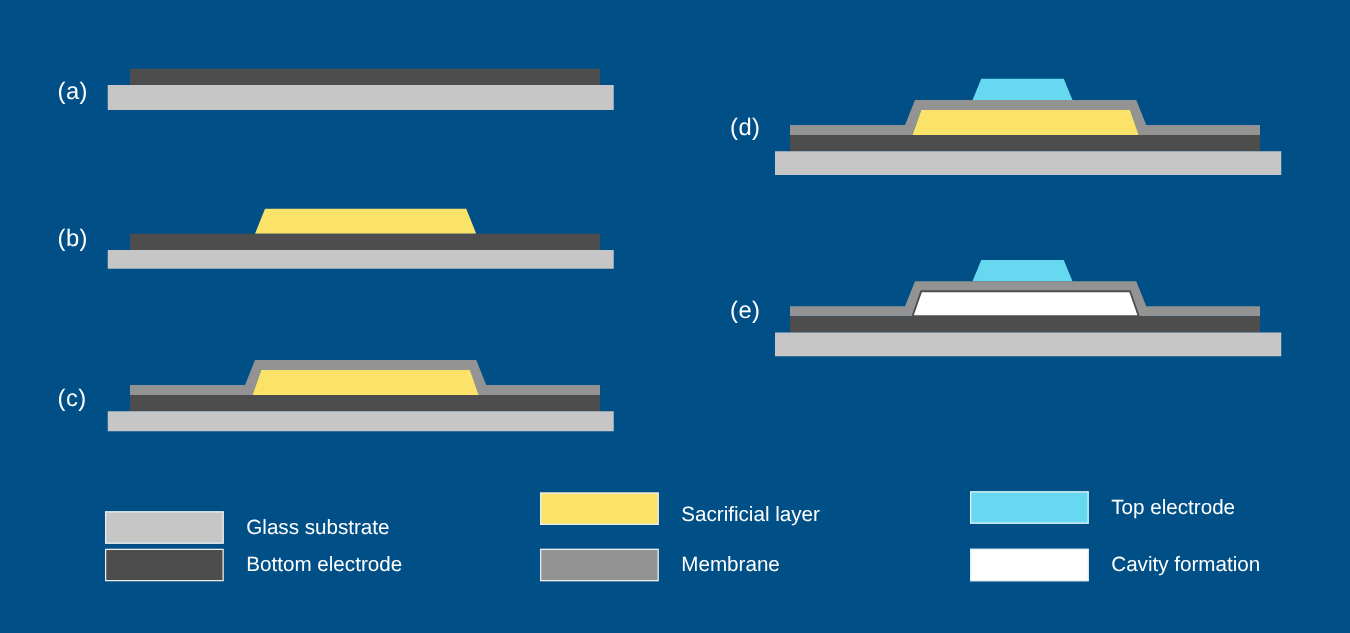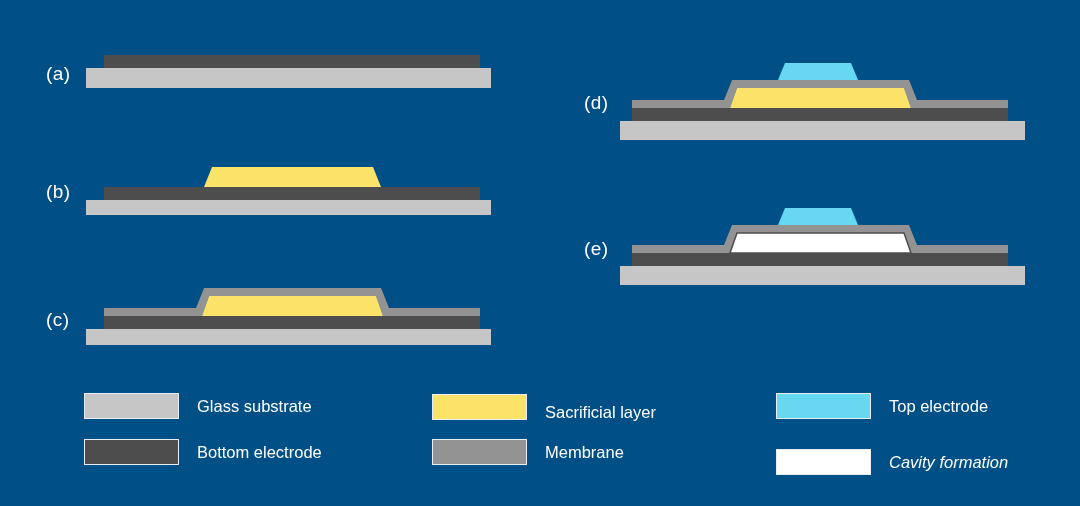--- a/index.html
+++ b/index.html
@@ -117,21 +117,21 @@
       <polygon points="165,23 231,23 238,40 158,40" fill="#66d8ef"></polygon>
       <path d="M12,60 L104,60 L112,40 L289,40 L297,60 L388,60 L388,68 L291,68 L284,48 L117,48 L110,68 L12,68 Z" fill="#939393"></path>
       <polygon points="117,48 284,48 291,68 110,68" fill="#ffffff" stroke="#4d4d4d" stroke-width="1.5"></polygon>
       <rect x="12" y="68" width="376" height="13" fill="#4d4d4d"></rect>
       <rect x="0" y="81" width="405" height="20" fill="#c6c6c6"></rect>
     </svg>
   </div>
 
   <div id="legend">
 
-    <div class="legend-item" style="left:0;top:0;align-items:center;">
+    <div class="legend-item" style="left:0;top:16px;align-items:center;">
       <span class="legend-swatch" style="background:#c6c6c6;"></span>
       <span class="legend-label">Glass substrate</span>
     </div>
 
     <div class="legend-item" style="left:0;top:46px;">
       <span class="legend-swatch" style="background:#4d4d4d;"></span>
       <span class="legend-label">Bottom electrode</span>
     </div>
 
     <div class="legend-item" style="left:348px;top:0;align-items:flex-end;">
@@ -142,20 +142,20 @@
     <div class="legend-item" style="left:348px;top:46px;">
       <span class="legend-swatch" style="background:#939393;"></span>
       <span class="legend-label">Membrane</span>
     </div>
 
     <div class="legend-item" style="left:692px;top:0;">
       <span class="legend-swatch" style="background:#66d8ef;"></span>
       <span class="legend-label">Top electrode</span>
     </div>
 
-    <div class="legend-item" style="left:692px;top:56px;font-style:italic;">
+    <div class="legend-item" style="left:692px;top:46px;">
       <span class="legend-swatch" style="background:#ffffff;"></span>
       <span class="legend-label">Cavity formation</span>
     </div>
 
   </div>
 
 </div>
 
 </body></html>

